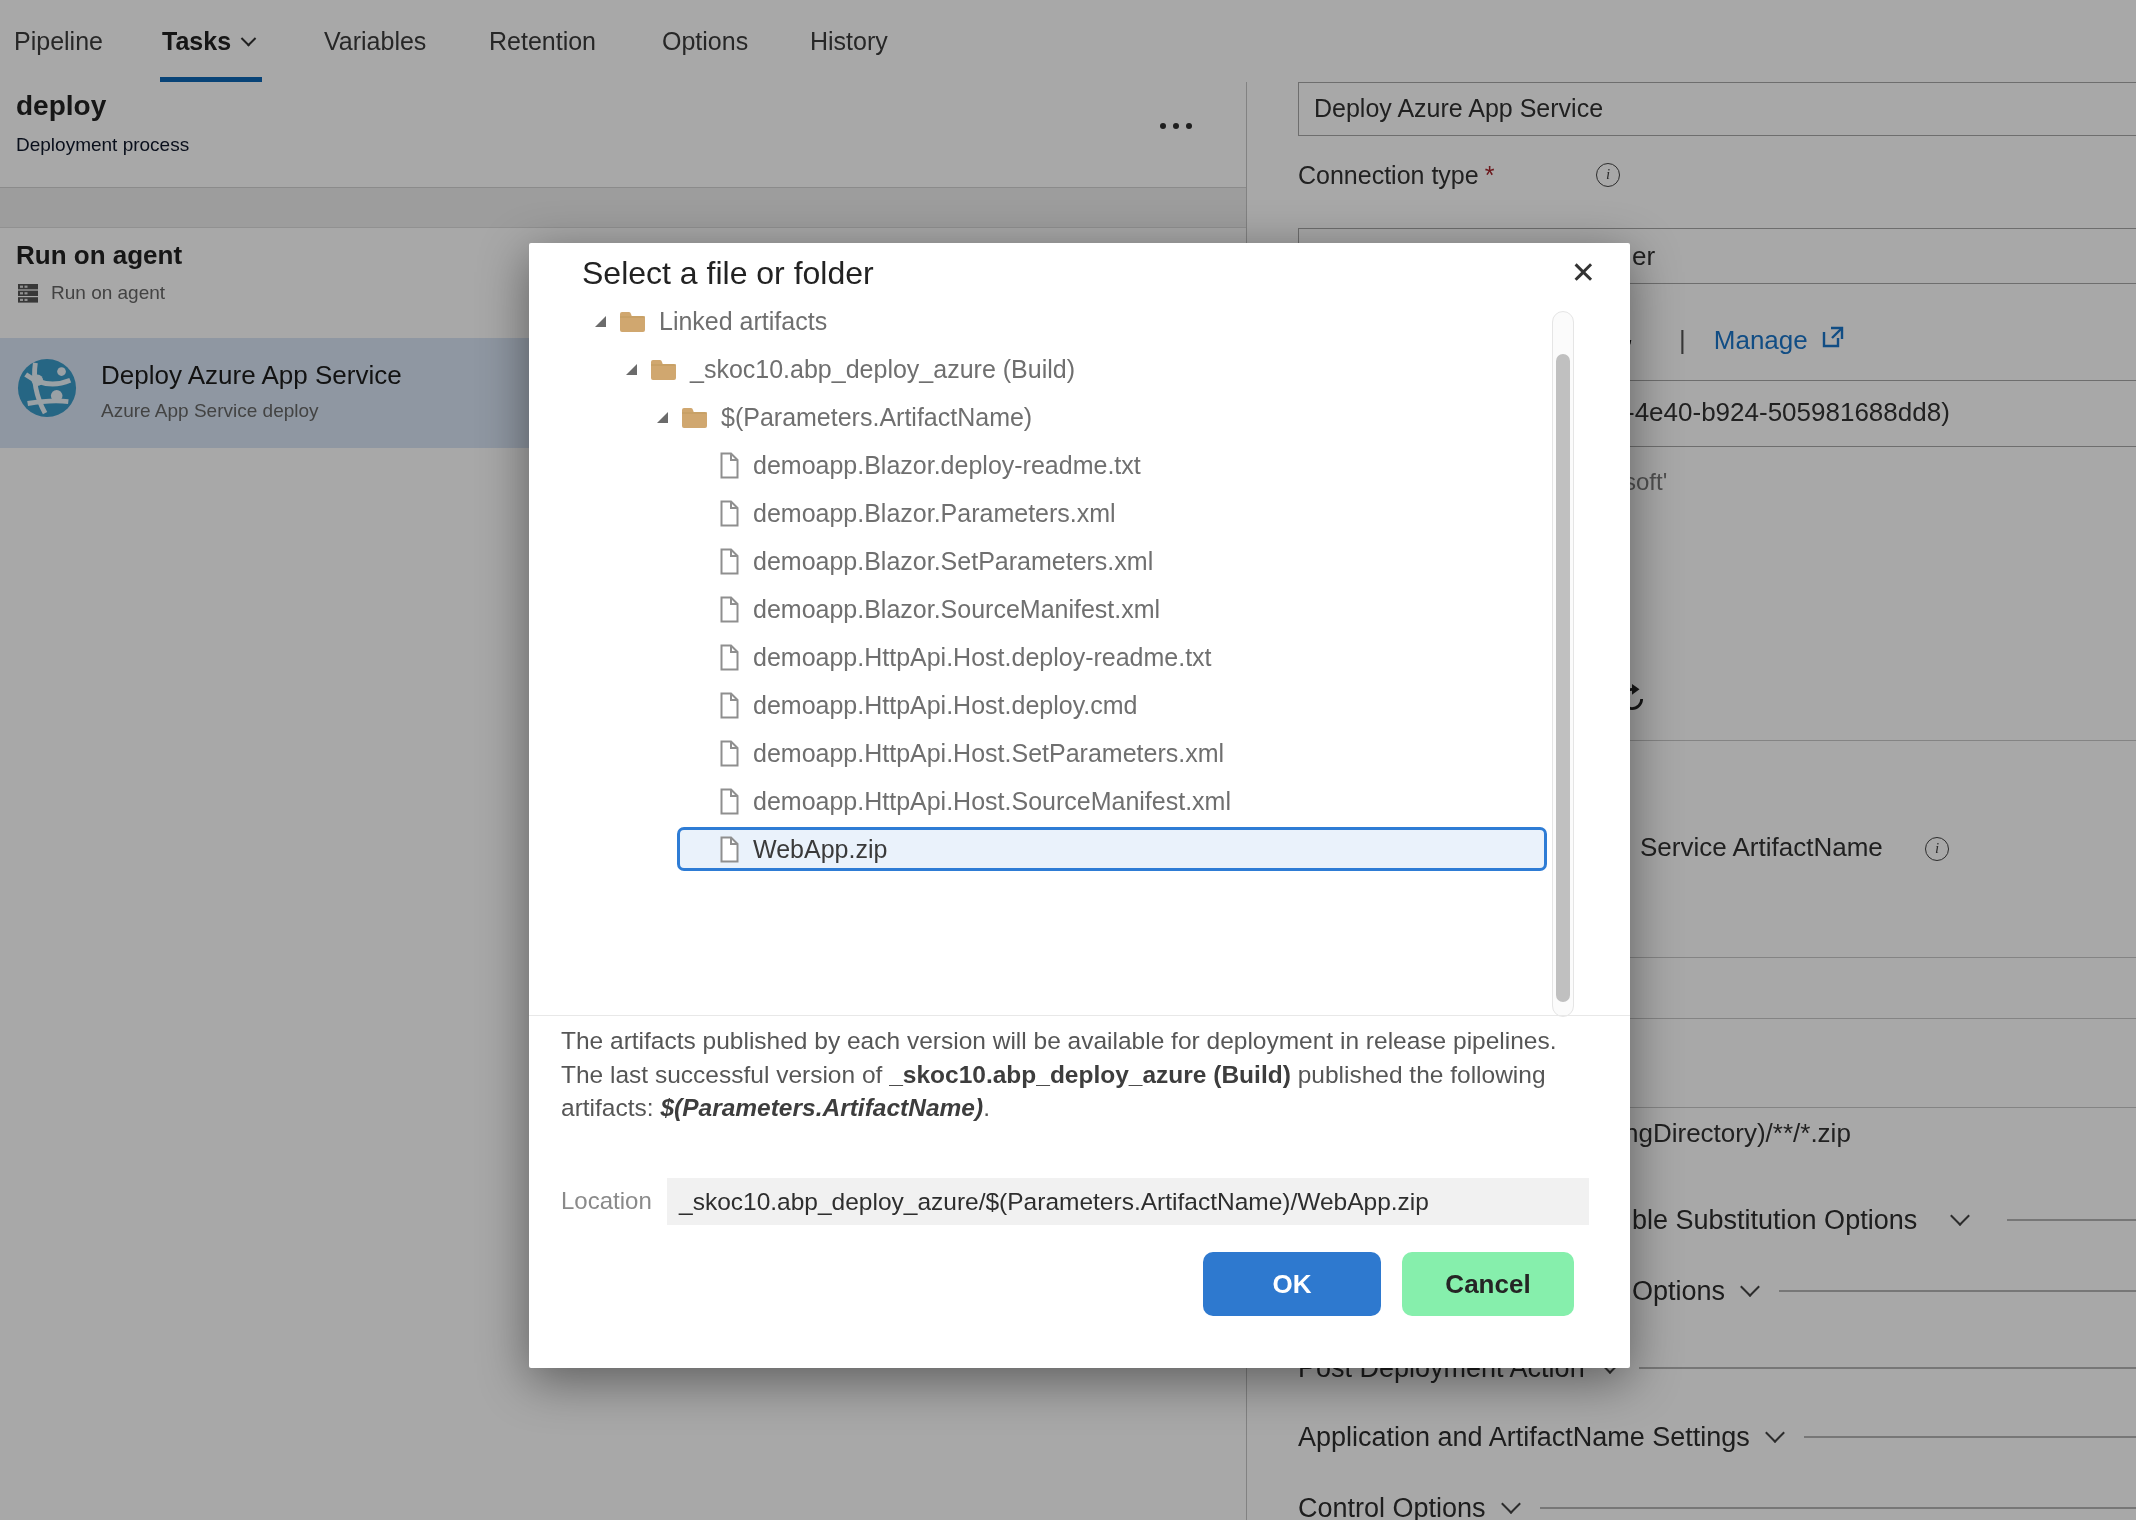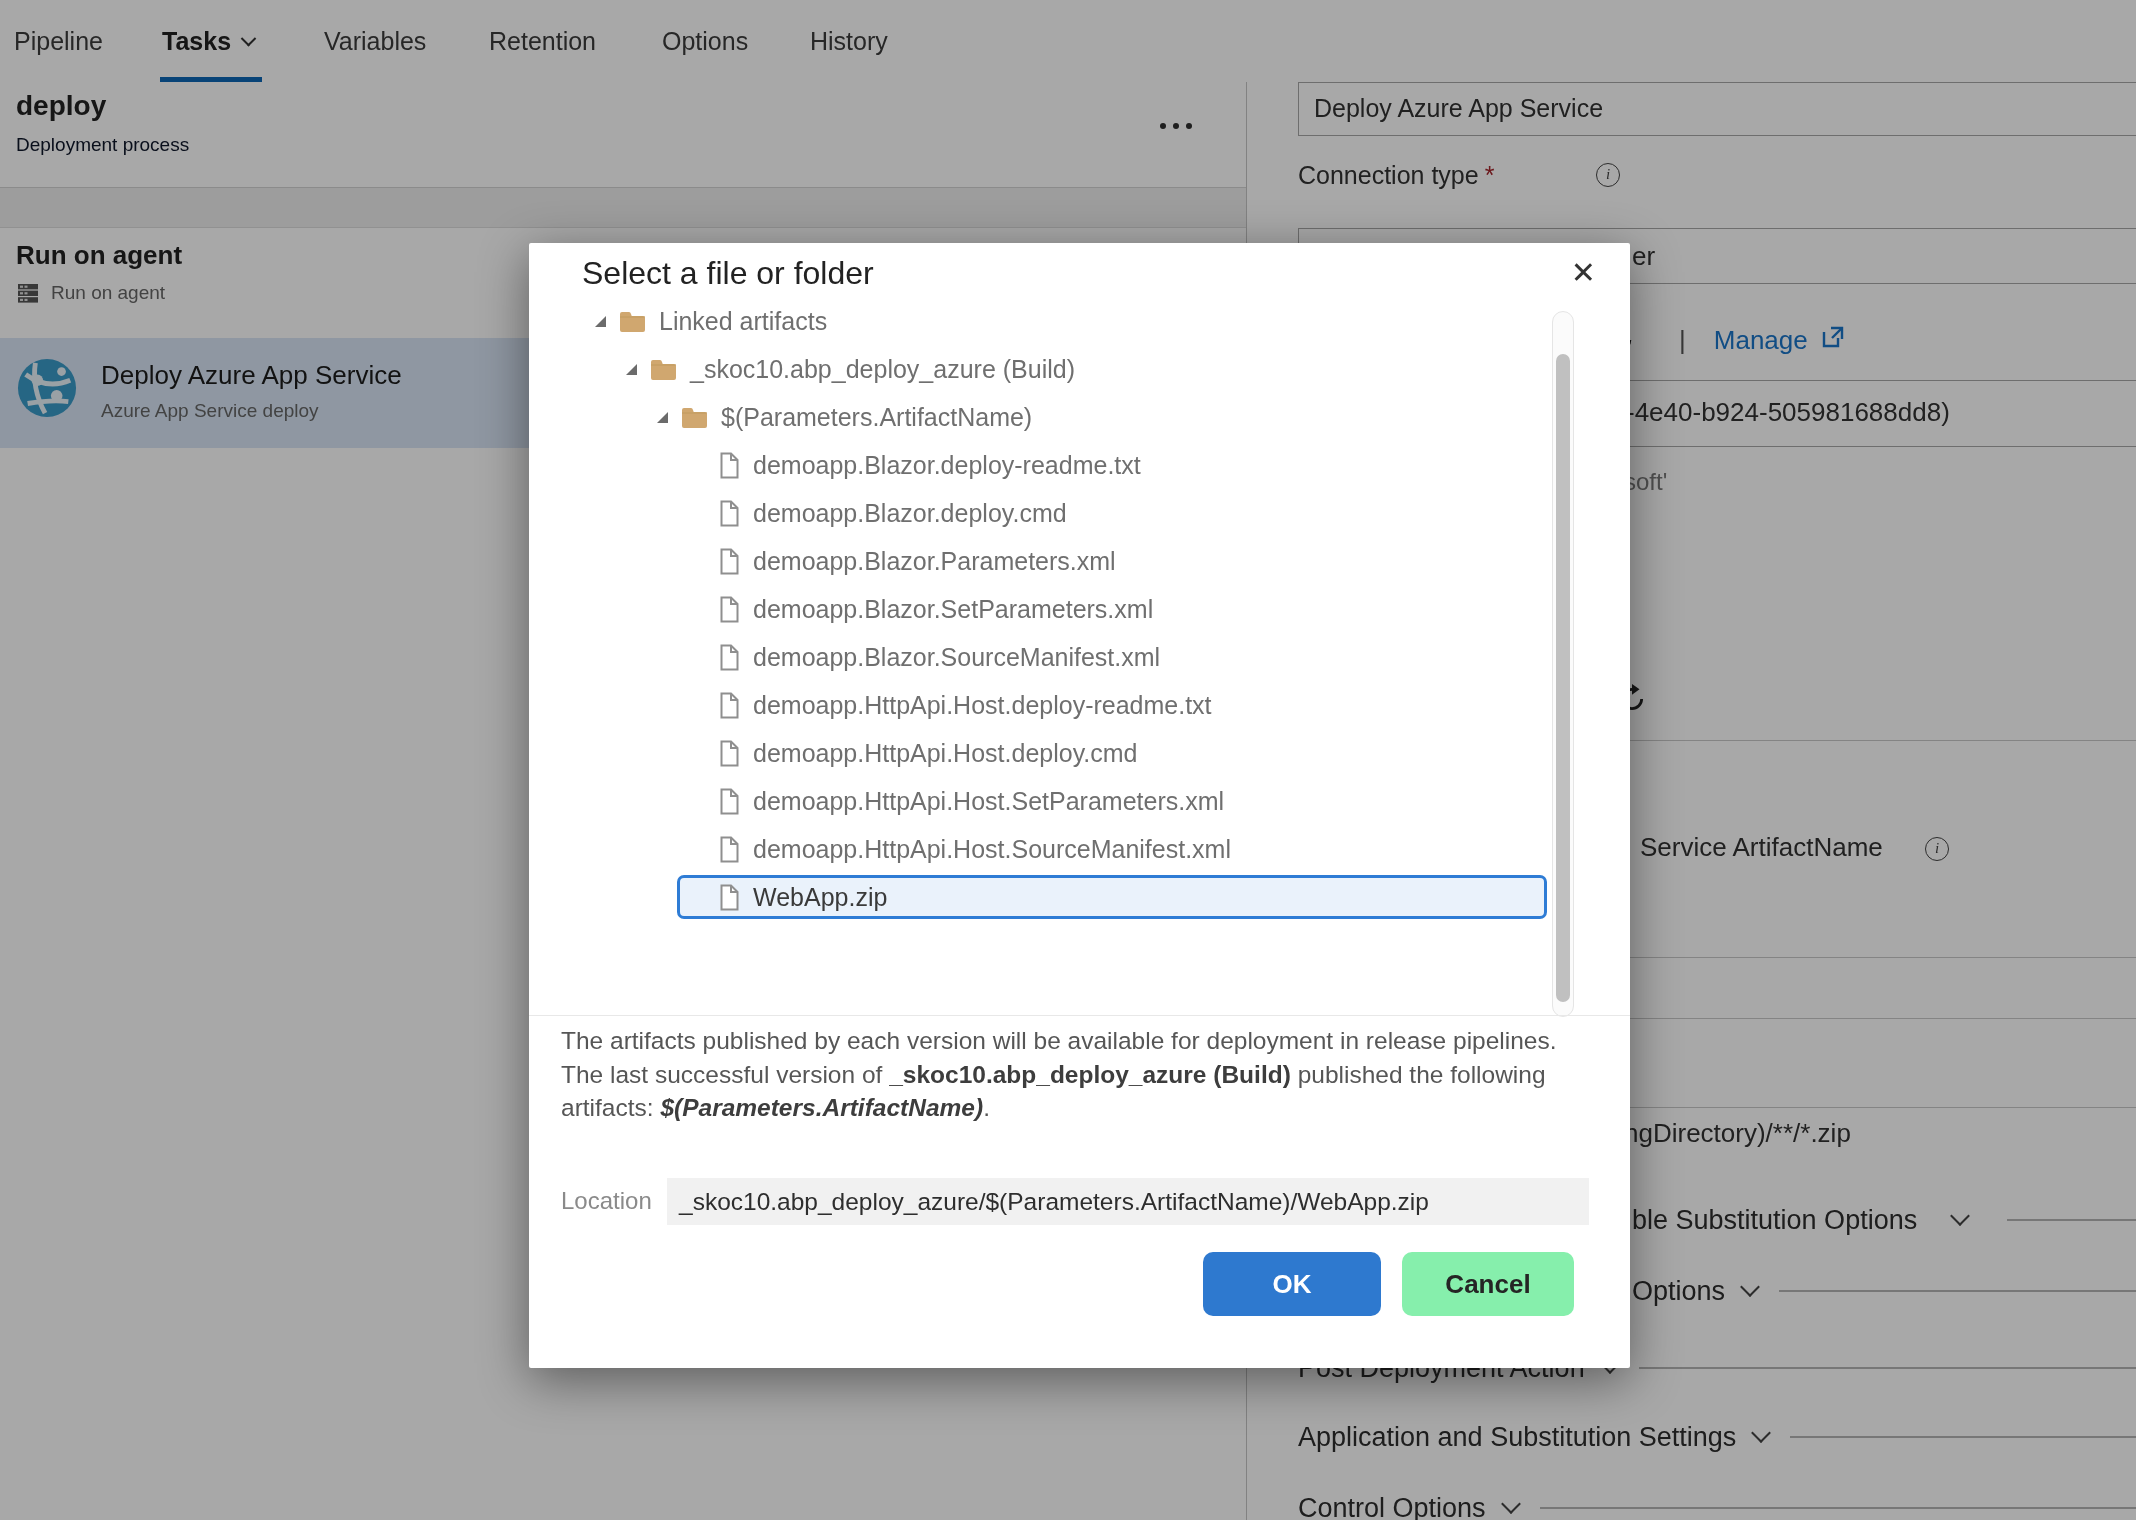--- a/index.html
+++ b/index.html
@@ -189,21 +189,21 @@
     <span class="s-lbl">Options</span>
       <span class="chev"></span>
       <span class="s-line"></span>
   </div>
   <div class="rp-section" style="left:51px;top:1266px;">
     <span class="s-lbl">Post Deployment Action</span>
       <span class="chev"></span>
       <span class="s-line"></span>
   </div>
   <div class="rp-section" style="left:51px;top:1335px;">
-    <span class="s-lbl">Application and Substitution Settings</span>
+    <span class="s-lbl">Application and ArtifactName Settings</span>
       <span class="chev"></span>
       <span class="s-line"></span>
   </div>
   <div class="rp-section" style="left:51px;top:1406px;">
     <span class="s-lbl">Control Options</span>
       <span class="chev"></span>
       <span class="s-line"></span>
   </div>
 </section>
 
@@ -244,27 +244,20 @@
             <path d="M1 7 L26 7" stroke="#c09a5f" stroke-width="1"></path>
           </svg>
           <span class="tree-lbl">$(Parameters.ArtifactName)</span>
         </div>
         <div class="tree-row" style="padding-left: 150px;">
           <svg class="fico" width="21" height="27" viewBox="0 0 21 27">
             <path d="M2.5 1.5 L12 1.5 L18.5 8 L18.5 25.5 L2.5 25.5 Z" fill="#fff" stroke="#8f8f8f" stroke-width="2"></path>
             <path d="M12 1.5 L12 8 L18.5 8" fill="none" stroke="#8f8f8f" stroke-width="2"></path>
           </svg>
           <span class="tree-lbl">demoapp.Blazor.deploy-readme.txt</span>
-        </div>
-        <div class="tree-row" style="padding-left: 150px;">
-          <svg class="fico" width="21" height="27" viewBox="0 0 21 27">
-            <path d="M2.5 1.5 L12 1.5 L18.5 8 L18.5 25.5 L2.5 25.5 Z" fill="#fff" stroke="#8f8f8f" stroke-width="2"></path>
-            <path d="M12 1.5 L12 8 L18.5 8" fill="none" stroke="#8f8f8f" stroke-width="2"></path>
-          </svg>
-          <span class="tree-lbl">demoapp.Blazor.deploy.cmd</span>
         </div>
         <div class="tree-row" style="padding-left: 150px;">
           <svg class="fico" width="21" height="27" viewBox="0 0 21 27">
             <path d="M2.5 1.5 L12 1.5 L18.5 8 L18.5 25.5 L2.5 25.5 Z" fill="#fff" stroke="#8f8f8f" stroke-width="2"></path>
             <path d="M12 1.5 L12 8 L18.5 8" fill="none" stroke="#8f8f8f" stroke-width="2"></path>
           </svg>
           <span class="tree-lbl">demoapp.Blazor.Parameters.xml</span>
         </div>
         <div class="tree-row" style="padding-left: 150px;">
           <svg class="fico" width="21" height="27" viewBox="0 0 21 27">

